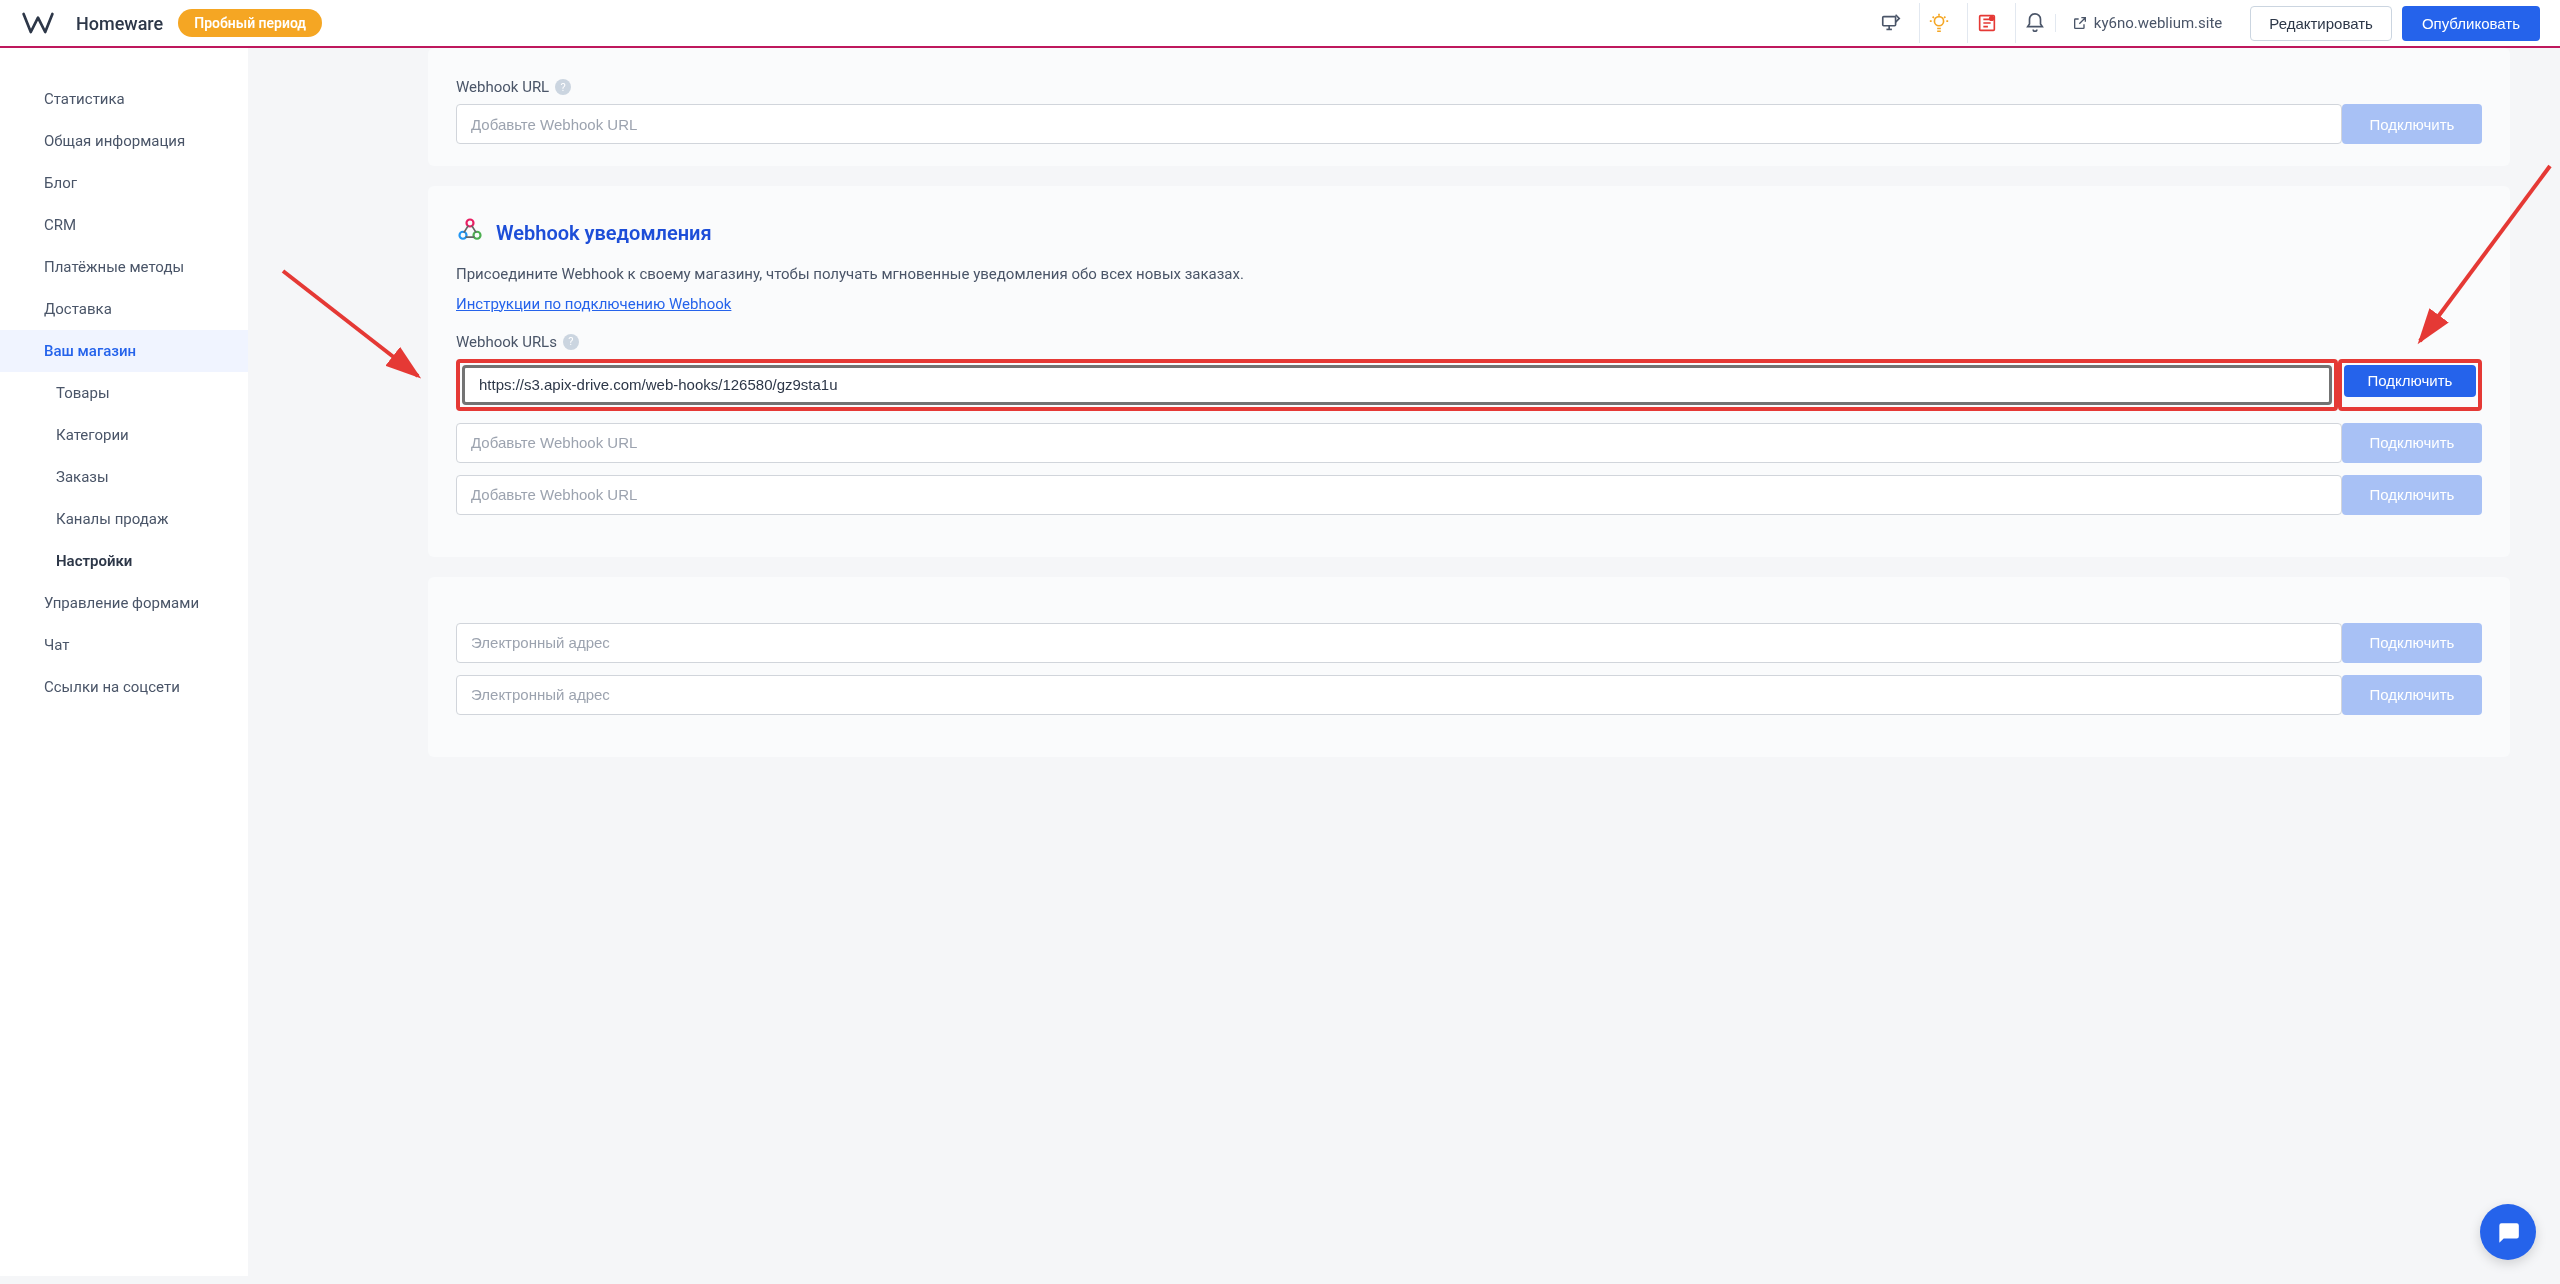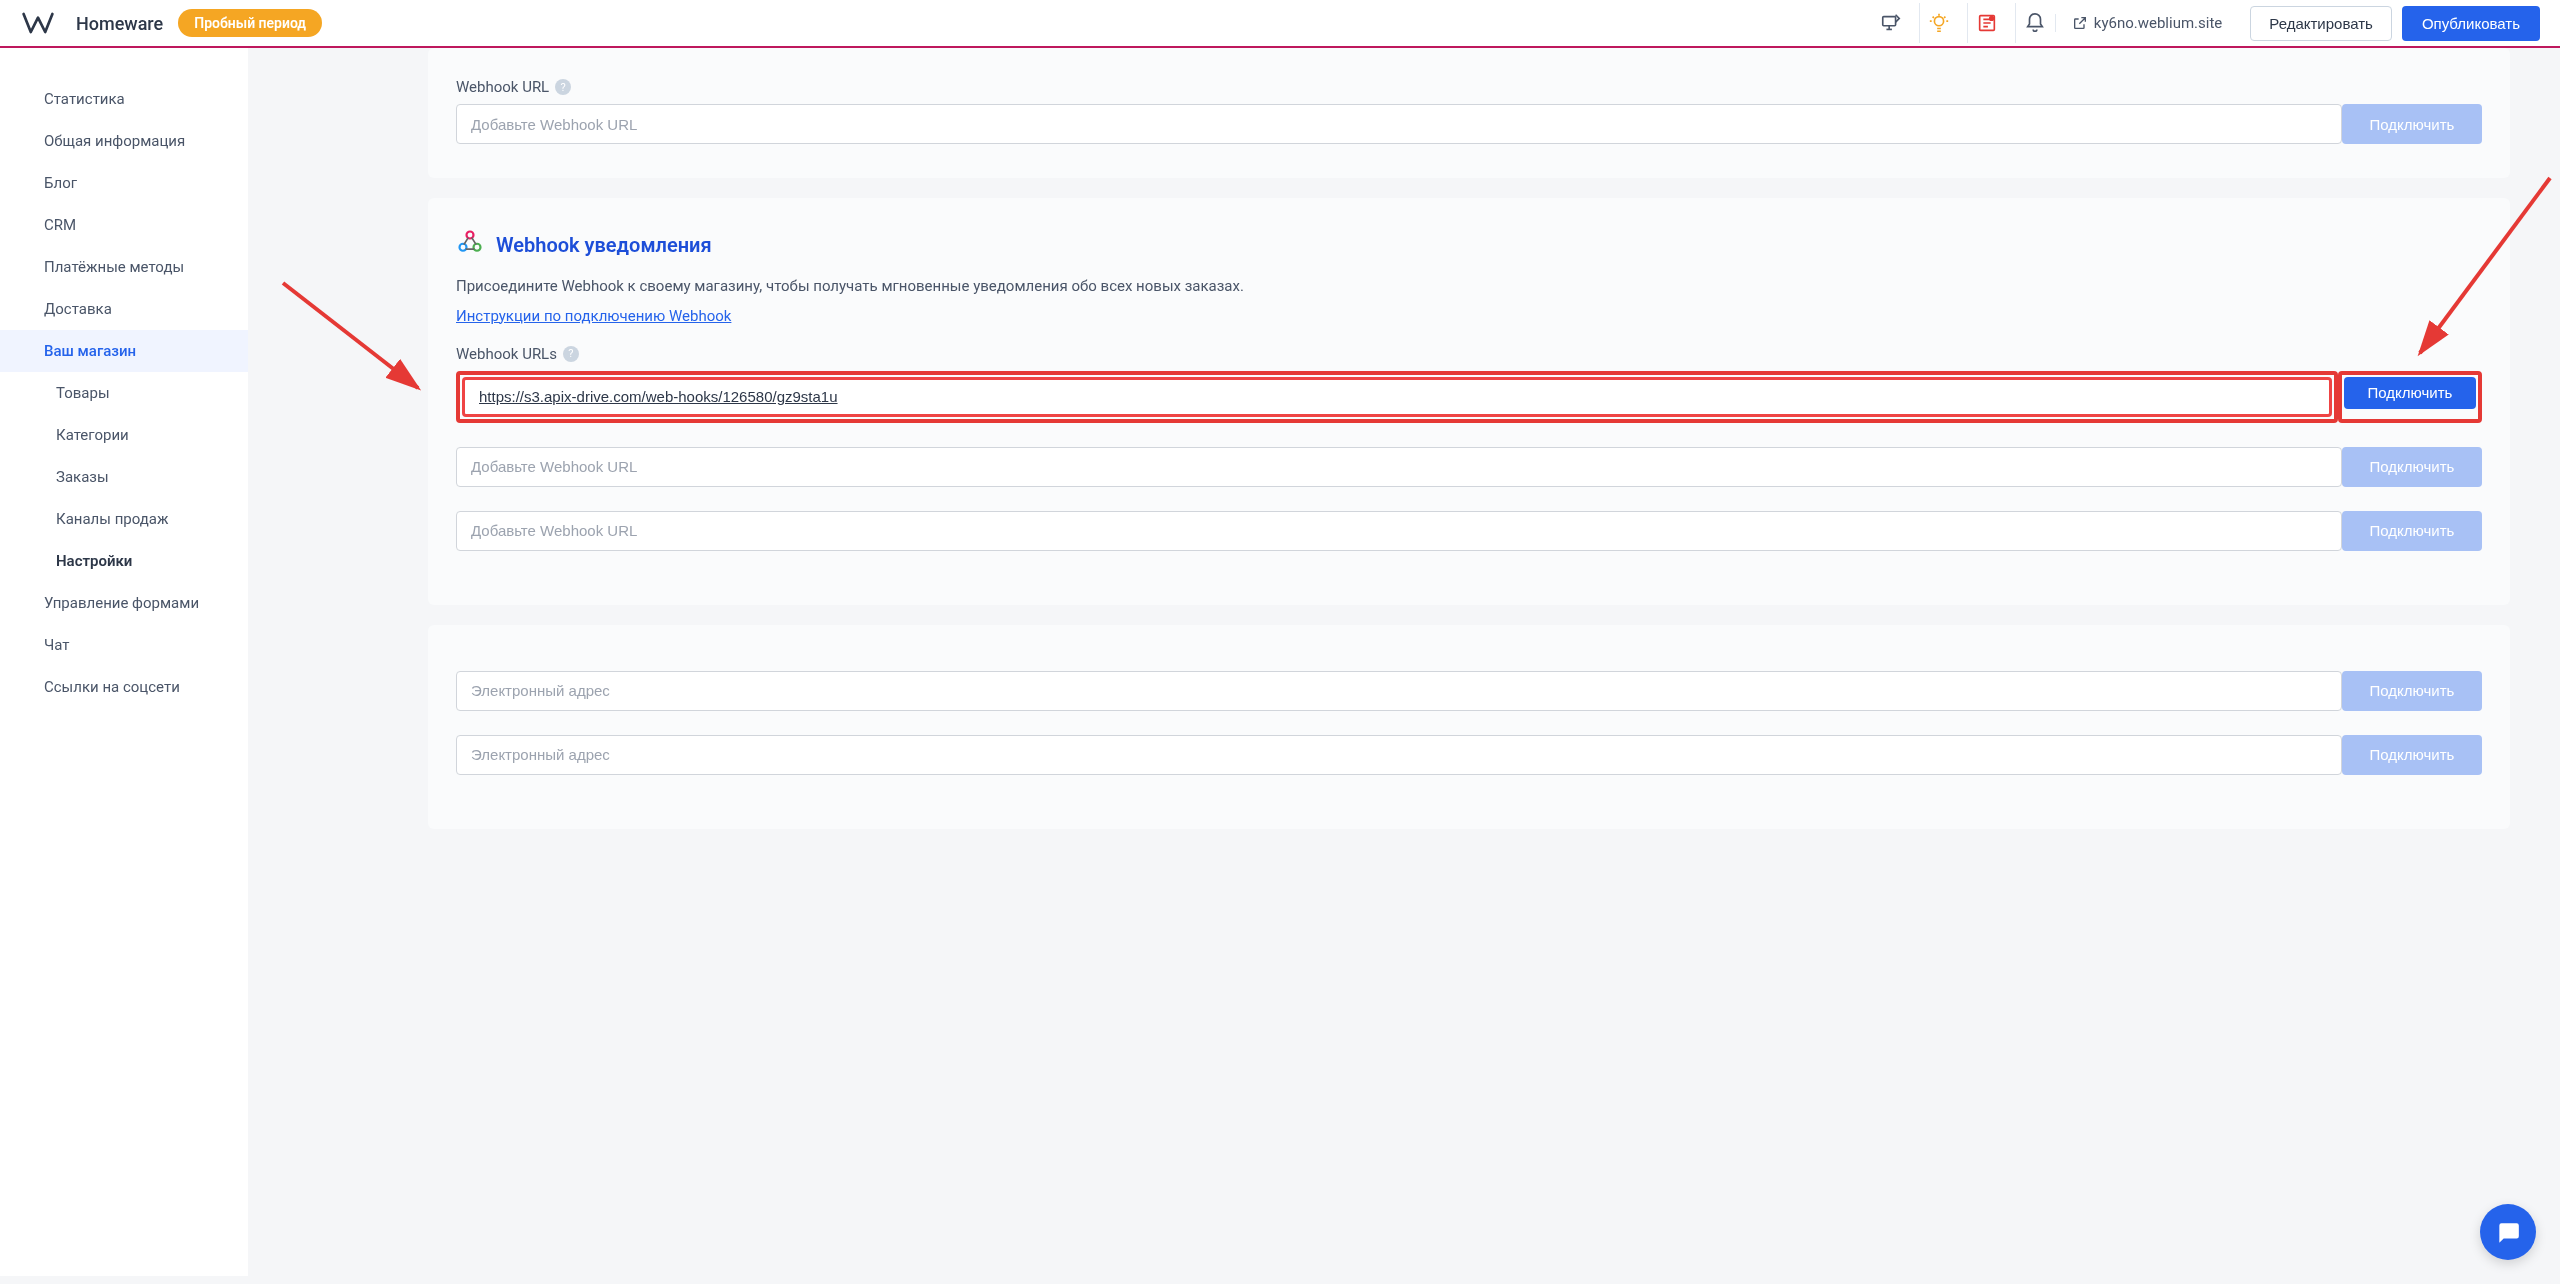--- a/index.html
+++ b/index.html
@@ -28,30 +28,30 @@
     .sidebar-subitem.bold { font-weight: 600; color: #2d3748; }
     
     
     .main { flex: 1; padding: 0 50px 39px 180px; }
     .card { background: #fafbfc; border-radius: 6px; padding: 30px 28px; margin-bottom: 20px; }
     .card-title { display: flex; align-items: center; gap: 12px; font-size: 20px; font-weight: 600; color: #1d4ed8; margin-bottom: 14px; }
     .card-description { font-size: 15px; color: #4a5568; line-height: 1.5; margin-bottom: 8px; }
     .card-link { color: #2563eb; text-decoration: underline; font-size: 15px; cursor: pointer; }
     .field-label { font-size: 15px; color: #4a5568; margin-top: 20px; margin-bottom: 8px; display: flex; align-items: center; gap: 6px; }
     .help-icon { width: 16px; height: 16px; border-radius: 50%; background: #cbd5e0; color: #fff; display: inline-flex; align-items: center; justify-content: center; font-size: 11px; }
-    .input-row { display: flex; margin-bottom: 24px; align-items: stretch; }
+    .input-row { display: flex; margin-bottom: 12px; align-items: stretch; }
     .input-field { flex: 1; height: 40px; padding: 0 14px; border: 1px solid #d1d5db; border-radius: 4px; font-size: 15px; color: #2d3748; background: #fff; }
     .input-field::placeholder { color: #9ca3af; }
     .btn-connect { width: 140px; height: 40px; border: none; border-radius: 4px; font-size: 15px; cursor: pointer; color: #fff; }
     .btn-connect.disabled { background: #a8c1f5; cursor: default; }
     .btn-connect.enabled { background: #2563eb; }
     
     
     .highlight-box { border: 4px solid #e53935; padding: 2px; border-radius: 4px; }
-    .highlight-box .input-field { border: 3px solid #ef4444; text-decoration: underline; }
+    .highlight-box .input-field { border: 3px solid #737373; }
     .highlight-box .btn-connect { background: #2563eb; }
     
     
     .arrow { position: absolute; pointer-events: none; }
     .arrow svg { display: block; }
     
     
     .chat-widget { position: fixed; bottom: 24px; right: 24px; width: 56px; height: 56px; background: #2563eb; border-radius: 50%; display: flex; align-items: center; justify-content: center; cursor: pointer; box-shadow: 0 4px 12px rgba(0,0,0,0.15); }
     
     .group-top { padding-bottom: 10px; }

